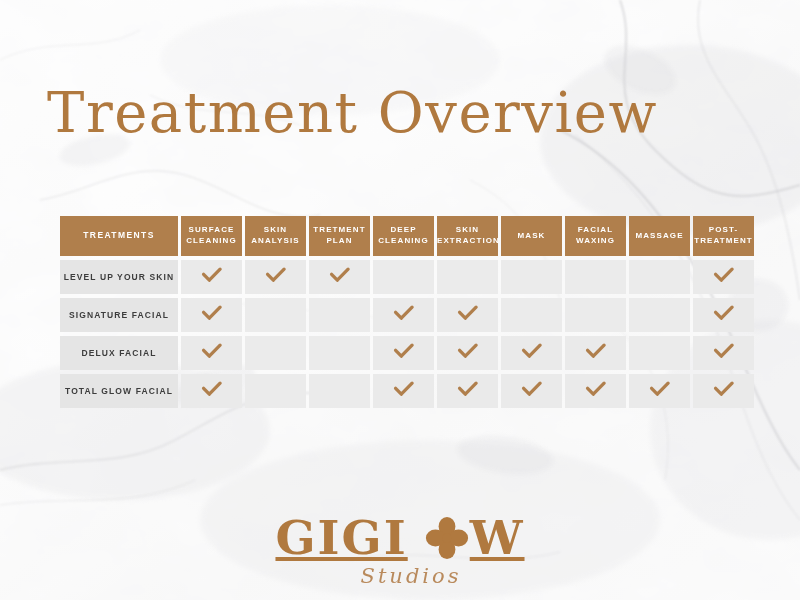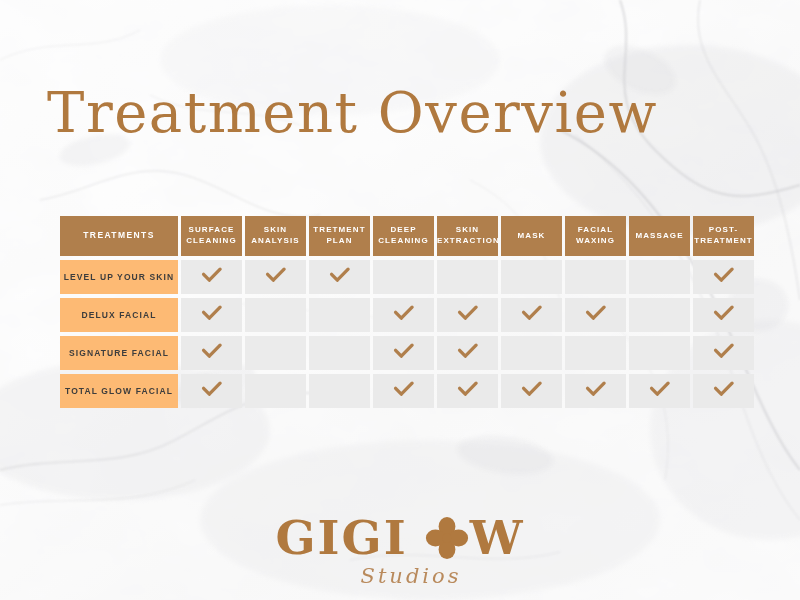--- a/index.html
+++ b/index.html
@@ -82,21 +82,21 @@
     padding: 3px 2px;
     text-transform: uppercase;
   }
   .head-cell.label-head {
     font-size: 8.5px;
     letter-spacing: 1.4px;
   }
 
   
   .row-label {
-    background: #fdba74;
+    background: #e5e5e5;
     color: #3d3d3d;
     height: 34px;
     font-size: 8.5px;
     font-weight: 700;
     letter-spacing: 1.1px;
     text-transform: uppercase;
   }
 
   .cell {
     background: #eaeaea;
@@ -127,21 +127,21 @@
     gap: 0px;
     font-family: "DejaVu Serif", "Liberation Serif", serif;
     font-size: 47px;
     font-weight: 700;
     letter-spacing: 2px;
     color: #b0793f;
     line-height: 1;
     height: 50px;
   }
 
-  .logo-word { display: inline-block; }
+  .logo-word { display: inline-block; text-decoration: underline; }
 
   #logo-flower {
     display: inline-block;
     margin: 0 1px;
     position: relative;
     top: 1px;
   }
   #logo-flower svg { display: block; }
 
   #logo-tagline {
@@ -261,58 +261,58 @@
           <td class="cell empty"></td>
           <td class="cell empty"></td>
           <td class="cell empty"></td>
           <td class="cell empty"></td>
           <td class="cell empty"></td>
           <td class="cell"><span class="check-icon"><svg width="22" height="18" viewBox="0 0 22 18" aria-hidden="true">
                 <path d="M2.6 8.3 L8.3 14.2 L19.1 3.2" fill="none" stroke="#b07f4c" stroke-width="3.3" stroke-linecap="round" stroke-linejoin="round"></path>
               </svg></span></td>
         </tr>
         <tr>
-          <td class="row-label">DELUX FACIAL</td>
-          <td class="cell"><span class="check-icon"><svg width="22" height="18" viewBox="0 0 22 18" aria-hidden="true">
-                <path d="M2.6 8.3 L8.3 14.2 L19.1 3.2" fill="none" stroke="#b07f4c" stroke-width="3.3" stroke-linecap="round" stroke-linejoin="round"></path>
-              </svg></span></td>
-          <td class="cell empty"></td>
-          <td class="cell empty"></td>
-          <td class="cell"><span class="check-icon"><svg width="22" height="18" viewBox="0 0 22 18" aria-hidden="true">
-                <path d="M2.6 8.3 L8.3 14.2 L19.1 3.2" fill="none" stroke="#b07f4c" stroke-width="3.3" stroke-linecap="round" stroke-linejoin="round"></path>
-              </svg></span></td>
-          <td class="cell"><span class="check-icon"><svg width="22" height="18" viewBox="0 0 22 18" aria-hidden="true">
-                <path d="M2.6 8.3 L8.3 14.2 L19.1 3.2" fill="none" stroke="#b07f4c" stroke-width="3.3" stroke-linecap="round" stroke-linejoin="round"></path>
-              </svg></span></td>
-          <td class="cell"><span class="check-icon"><svg width="22" height="18" viewBox="0 0 22 18" aria-hidden="true">
-                <path d="M2.6 8.3 L8.3 14.2 L19.1 3.2" fill="none" stroke="#b07f4c" stroke-width="3.3" stroke-linecap="round" stroke-linejoin="round"></path>
-              </svg></span></td>
-          <td class="cell"><span class="check-icon"><svg width="22" height="18" viewBox="0 0 22 18" aria-hidden="true">
-                <path d="M2.6 8.3 L8.3 14.2 L19.1 3.2" fill="none" stroke="#b07f4c" stroke-width="3.3" stroke-linecap="round" stroke-linejoin="round"></path>
-              </svg></span></td>
+          <td class="row-label">SIGNATURE FACIAL</td>
+          <td class="cell"><span class="check-icon"><svg width="22" height="18" viewBox="0 0 22 18" aria-hidden="true">
+                <path d="M2.6 8.3 L8.3 14.2 L19.1 3.2" fill="none" stroke="#b07f4c" stroke-width="3.3" stroke-linecap="round" stroke-linejoin="round"></path>
+              </svg></span></td>
+          <td class="cell empty"></td>
+          <td class="cell empty"></td>
+          <td class="cell"><span class="check-icon"><svg width="22" height="18" viewBox="0 0 22 18" aria-hidden="true">
+                <path d="M2.6 8.3 L8.3 14.2 L19.1 3.2" fill="none" stroke="#b07f4c" stroke-width="3.3" stroke-linecap="round" stroke-linejoin="round"></path>
+              </svg></span></td>
+          <td class="cell"><span class="check-icon"><svg width="22" height="18" viewBox="0 0 22 18" aria-hidden="true">
+                <path d="M2.6 8.3 L8.3 14.2 L19.1 3.2" fill="none" stroke="#b07f4c" stroke-width="3.3" stroke-linecap="round" stroke-linejoin="round"></path>
+              </svg></span></td>
+          <td class="cell empty"></td>
+          <td class="cell empty"></td>
           <td class="cell empty"></td>
           <td class="cell"><span class="check-icon"><svg width="22" height="18" viewBox="0 0 22 18" aria-hidden="true">
                 <path d="M2.6 8.3 L8.3 14.2 L19.1 3.2" fill="none" stroke="#b07f4c" stroke-width="3.3" stroke-linecap="round" stroke-linejoin="round"></path>
               </svg></span></td>
         </tr>
         <tr>
-          <td class="row-label">SIGNATURE FACIAL</td>
-          <td class="cell"><span class="check-icon"><svg width="22" height="18" viewBox="0 0 22 18" aria-hidden="true">
-                <path d="M2.6 8.3 L8.3 14.2 L19.1 3.2" fill="none" stroke="#b07f4c" stroke-width="3.3" stroke-linecap="round" stroke-linejoin="round"></path>
-              </svg></span></td>
-          <td class="cell empty"></td>
-          <td class="cell empty"></td>
-          <td class="cell"><span class="check-icon"><svg width="22" height="18" viewBox="0 0 22 18" aria-hidden="true">
-                <path d="M2.6 8.3 L8.3 14.2 L19.1 3.2" fill="none" stroke="#b07f4c" stroke-width="3.3" stroke-linecap="round" stroke-linejoin="round"></path>
-              </svg></span></td>
-          <td class="cell"><span class="check-icon"><svg width="22" height="18" viewBox="0 0 22 18" aria-hidden="true">
-                <path d="M2.6 8.3 L8.3 14.2 L19.1 3.2" fill="none" stroke="#b07f4c" stroke-width="3.3" stroke-linecap="round" stroke-linejoin="round"></path>
-              </svg></span></td>
-          <td class="cell empty"></td>
-          <td class="cell empty"></td>
+          <td class="row-label">DELUX FACIAL</td>
+          <td class="cell"><span class="check-icon"><svg width="22" height="18" viewBox="0 0 22 18" aria-hidden="true">
+                <path d="M2.6 8.3 L8.3 14.2 L19.1 3.2" fill="none" stroke="#b07f4c" stroke-width="3.3" stroke-linecap="round" stroke-linejoin="round"></path>
+              </svg></span></td>
+          <td class="cell empty"></td>
+          <td class="cell empty"></td>
+          <td class="cell"><span class="check-icon"><svg width="22" height="18" viewBox="0 0 22 18" aria-hidden="true">
+                <path d="M2.6 8.3 L8.3 14.2 L19.1 3.2" fill="none" stroke="#b07f4c" stroke-width="3.3" stroke-linecap="round" stroke-linejoin="round"></path>
+              </svg></span></td>
+          <td class="cell"><span class="check-icon"><svg width="22" height="18" viewBox="0 0 22 18" aria-hidden="true">
+                <path d="M2.6 8.3 L8.3 14.2 L19.1 3.2" fill="none" stroke="#b07f4c" stroke-width="3.3" stroke-linecap="round" stroke-linejoin="round"></path>
+              </svg></span></td>
+          <td class="cell"><span class="check-icon"><svg width="22" height="18" viewBox="0 0 22 18" aria-hidden="true">
+                <path d="M2.6 8.3 L8.3 14.2 L19.1 3.2" fill="none" stroke="#b07f4c" stroke-width="3.3" stroke-linecap="round" stroke-linejoin="round"></path>
+              </svg></span></td>
+          <td class="cell"><span class="check-icon"><svg width="22" height="18" viewBox="0 0 22 18" aria-hidden="true">
+                <path d="M2.6 8.3 L8.3 14.2 L19.1 3.2" fill="none" stroke="#b07f4c" stroke-width="3.3" stroke-linecap="round" stroke-linejoin="round"></path>
+              </svg></span></td>
           <td class="cell empty"></td>
           <td class="cell"><span class="check-icon"><svg width="22" height="18" viewBox="0 0 22 18" aria-hidden="true">
                 <path d="M2.6 8.3 L8.3 14.2 L19.1 3.2" fill="none" stroke="#b07f4c" stroke-width="3.3" stroke-linecap="round" stroke-linejoin="round"></path>
               </svg></span></td>
         </tr>
         <tr>
           <td class="row-label">TOTAL GLOW FACIAL</td>
           <td class="cell"><span class="check-icon"><svg width="22" height="18" viewBox="0 0 22 18" aria-hidden="true">
                 <path d="M2.6 8.3 L8.3 14.2 L19.1 3.2" fill="none" stroke="#b07f4c" stroke-width="3.3" stroke-linecap="round" stroke-linejoin="round"></path>
               </svg></span></td>

